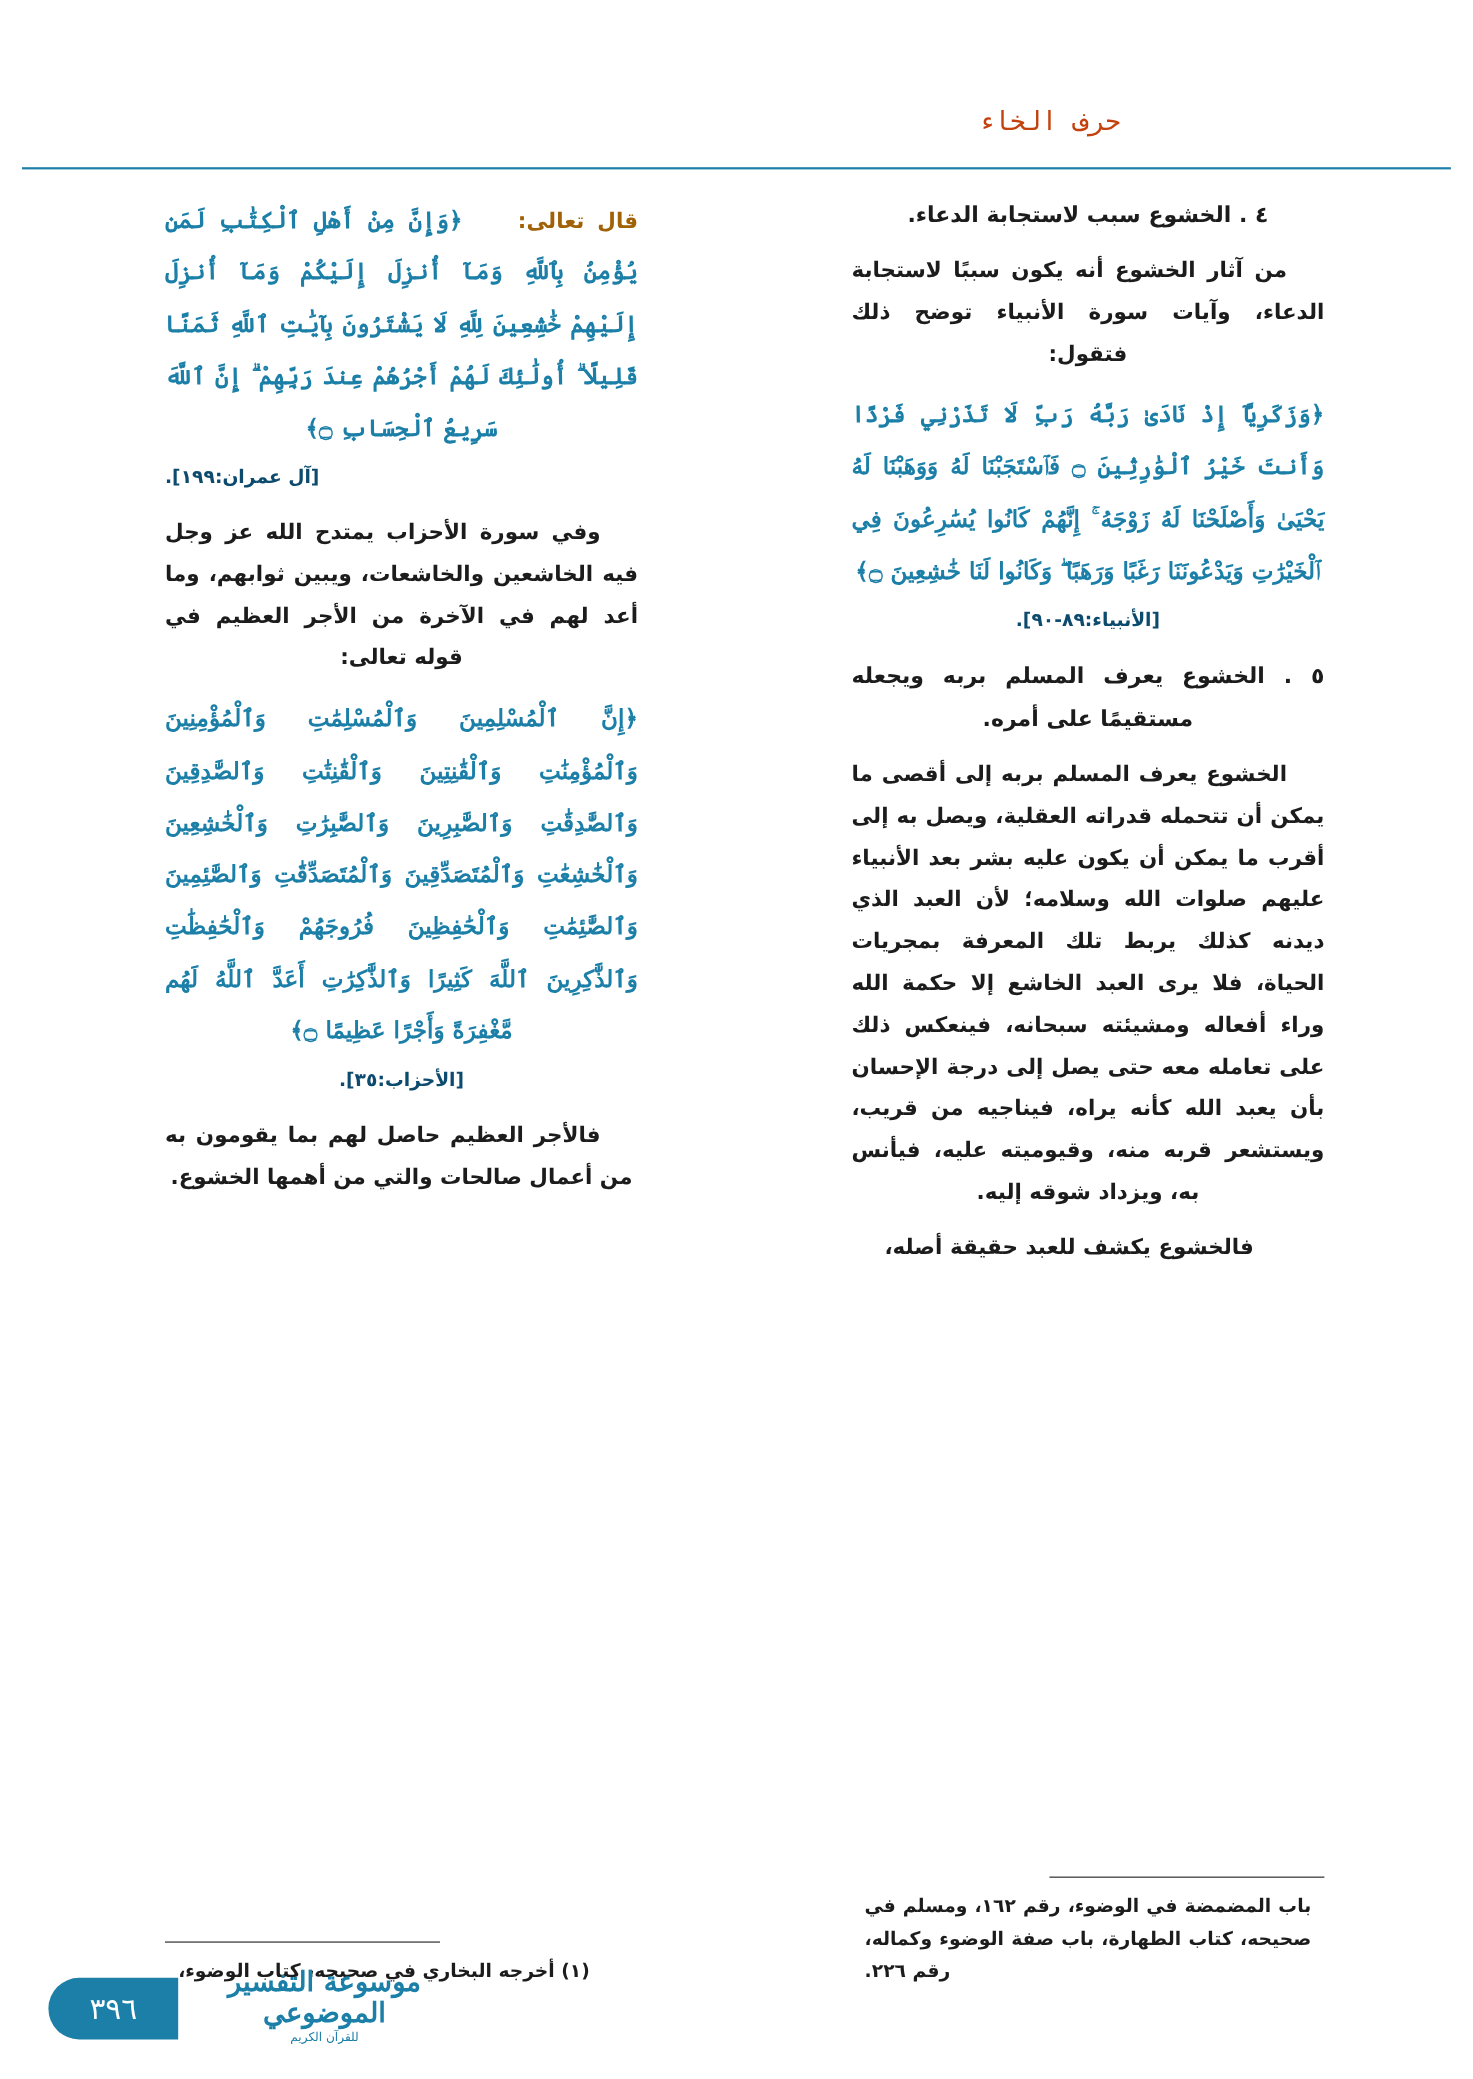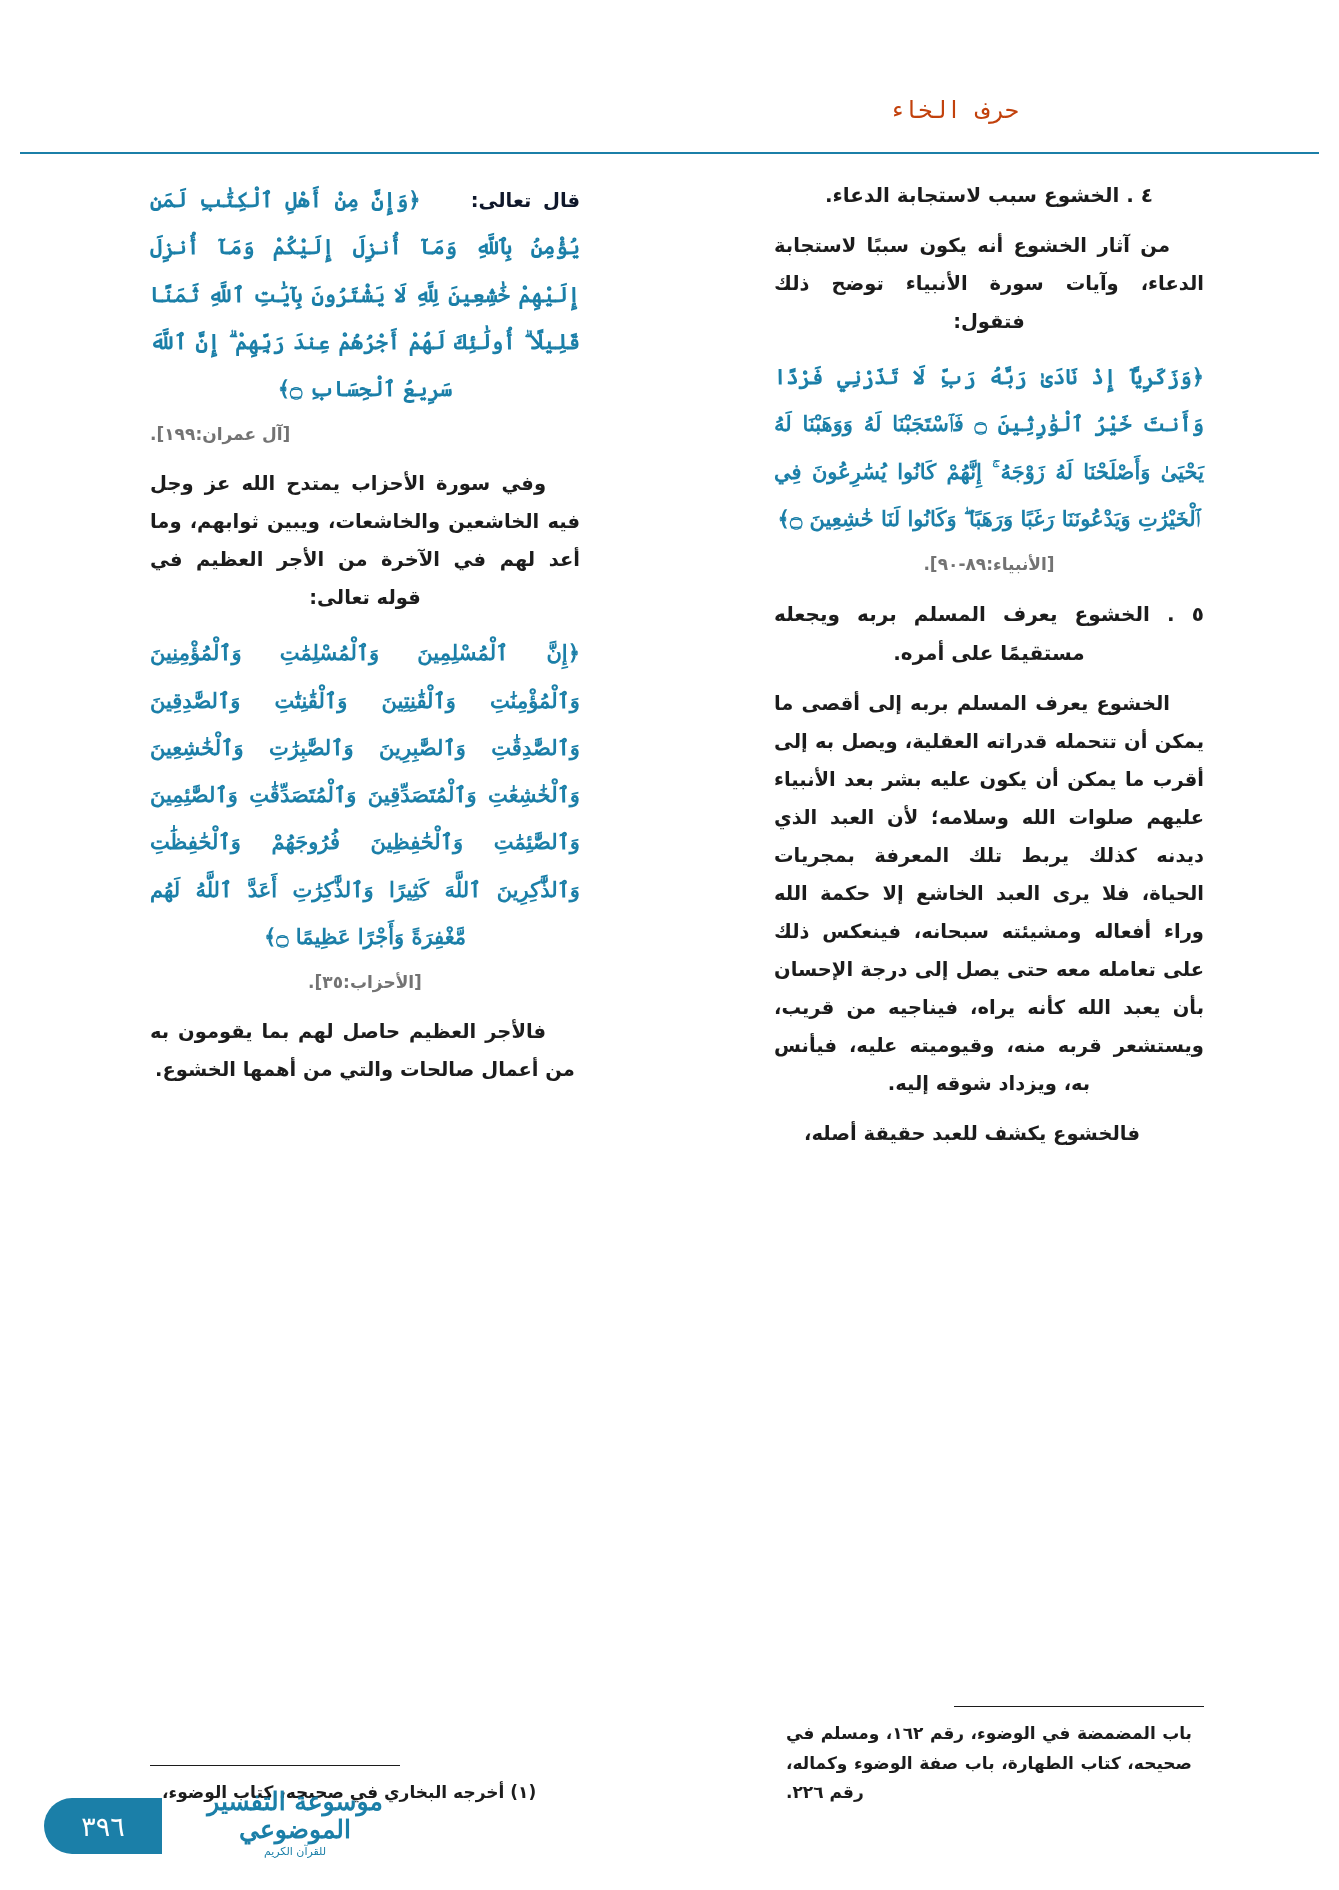--- a/index.html
+++ b/index.html
@@ -84,28 +84,28 @@
     font-family: "DejaVu Serif", serif;
     font-size: 21px;
     line-height: 2.25;
     text-align: justify;
     text-align-last: center;
     direction: rtl;
     margin: 0 0 6px 0;
     font-weight: 600;
   }
   .quran .lead {
-    color: #0f172a;
+    color: #a16207;
     font-family: "DejaVu Sans", sans-serif;
     font-size: 19.5px;
     font-weight: 700;
     margin-left: 38px;
   }
   .ref {
-    color: #737373;
+    color: #0c4a6e;
     font-family: "DejaVu Sans", sans-serif;
     font-size: 17px;
     direction: rtl;
     text-align: left;
     margin: 0 0 14px 0;
     font-weight: 600;
   }
   .ref.wrap { text-align: justify; text-align-last: left; }
 
   

